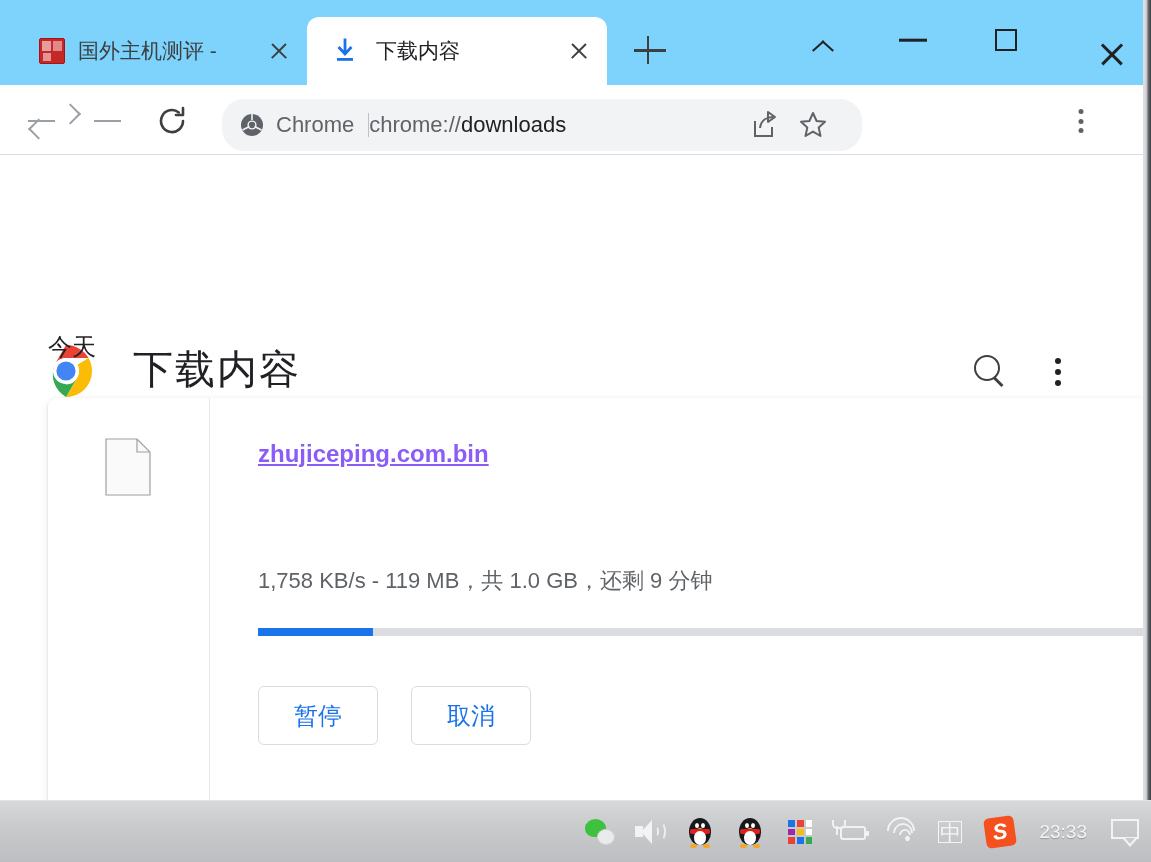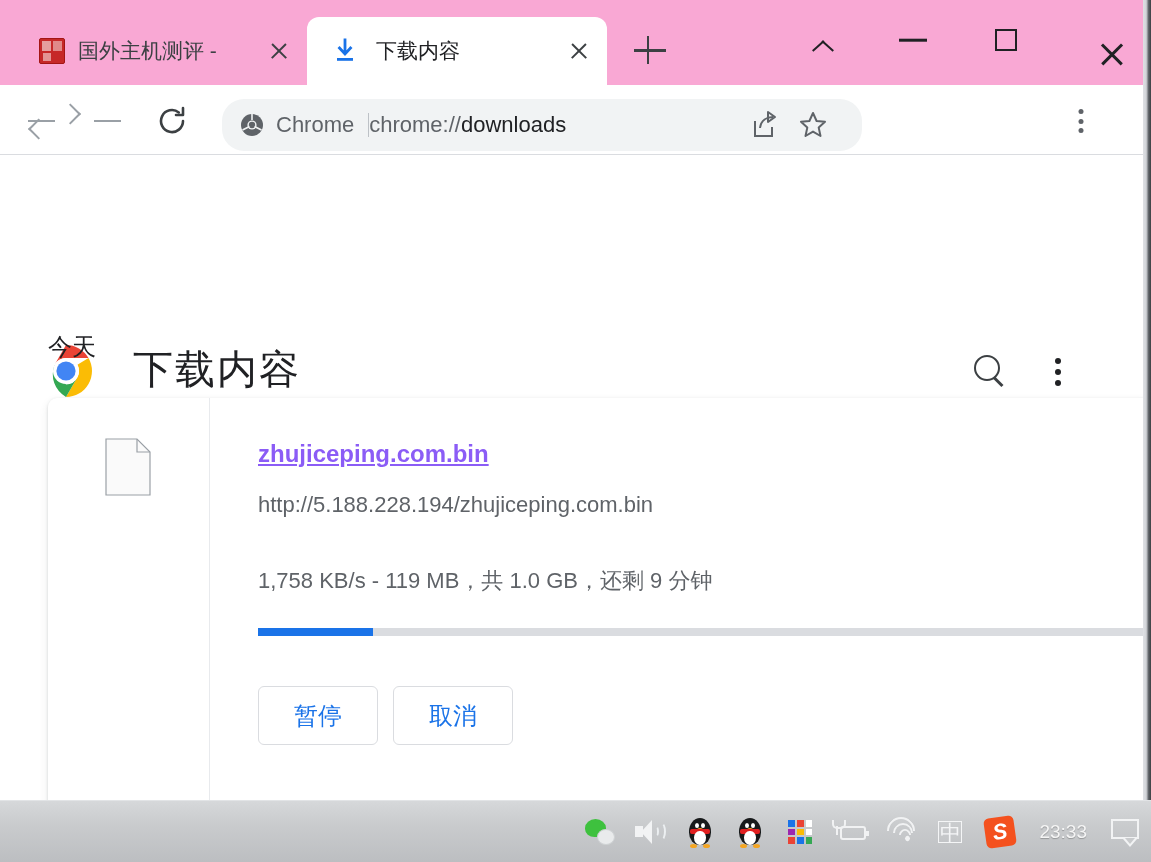--- a/index.html
+++ b/index.html
@@ -16,21 +16,21 @@
     background:#ffffff; overflow:hidden;
   }
   .win-right-border{
     position:absolute; right:0; top:0; width:8px; height:800px;
     background:linear-gradient(to right,#dfe1e5 0%,#d2d4d8 40%,#5f6368 70%,#3c4043 100%);
   }
 
   
   #tab-strip {
     position:absolute; left:0; top:0; width:1143px; height:85px;
-    background:#f9a8d4;
+    background:#7dd3fc;
   }
   .tab {
     position:absolute; top:17px; height:68px; display:flex; align-items:center;
   }
   #tab-0 { left:22px; width:285px; }
   #tab-0 .tab-body{
     width:100%; height:100%; display:flex; align-items:center;
     border-radius:10px 10px 0 0; background:transparent;
   }
   #tab-1 { left:307px; width:300px; }
@@ -237,21 +237,21 @@
     white-space:nowrap;
   }
   #progress-track{
     position:absolute; left:0; top:230px; width:960px; height:8px;
     background:#dadce0; border-radius:0;
   }
   #progress-fill{
     height:100%; background:#1a73e8; width:12%;
   }
   #action-buttons{
-    position:absolute; left:0; top:288px; display:flex; gap:15px;
+    position:absolute; left:0; top:288px; display:flex; gap:33px;
   }
   .dl-button{
     min-width:120px; height:59px; padding:0 26px;
     border:1px solid #dadce0; border-radius:6px; background:#fff;
     font-family:"Liberation Sans","DejaVu Sans",sans-serif;
     font-size:24px; color:#1a73e8; cursor:pointer;
     display:flex; align-items:center; justify-content:center;
   }
 
   
@@ -518,21 +518,20 @@
         <div id="file-icon">
           <svg width="46" height="58" viewBox="0 0 46 58">
             <path d="M1 1 L32 1 L45 14 L45 57 L1 57 Z" fill="#fafafa" stroke="#9aa0a6" stroke-width="1.2"></path>
             <path d="M32 1 L32 14 L45 14" fill="none" stroke="#9aa0a6" stroke-width="1.2"></path>
           </svg>
         </div>
       </div>
 
       <div id="download-details">
         <a id="file-name" href="#">zhujiceping.com.bin</a>
-        <div id="file-url">http://5.188.228.194/zhujiceping.com.bin</div>
         <div id="download-status">1,758 KB/s - 119 MB，共 1.0 GB，还剩 9 分钟</div>
 
         <div id="progress-track">
           <div id="progress-fill" style="width: 12%;"></div>
         </div>
 
         <div id="action-buttons">
           <button class="dl-button">暂停</button>
           <button class="dl-button">取消</button>
         </div>

